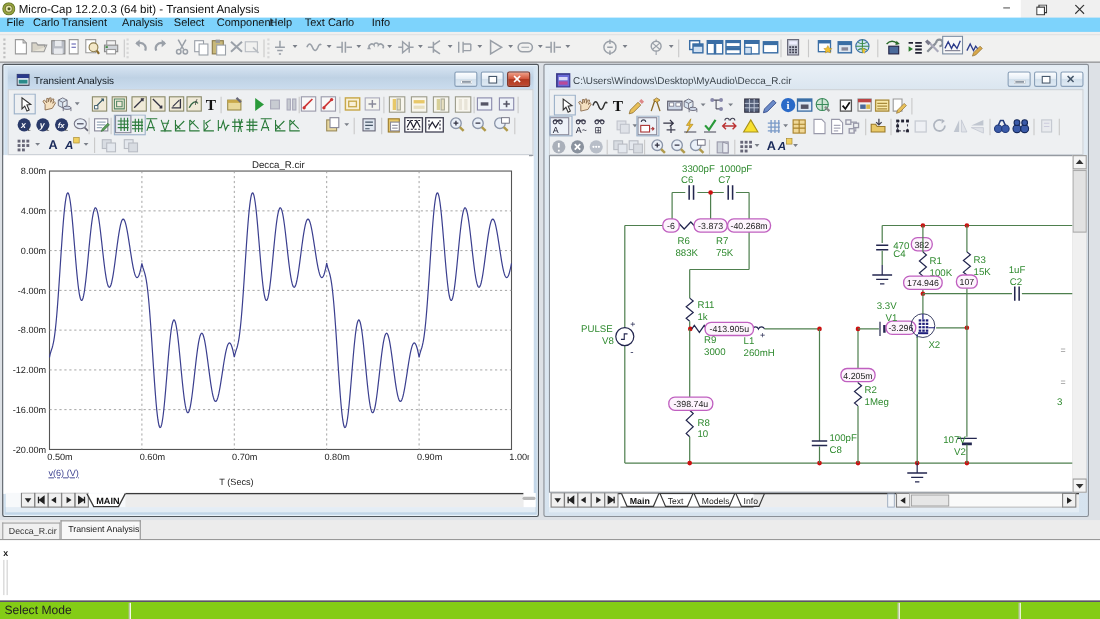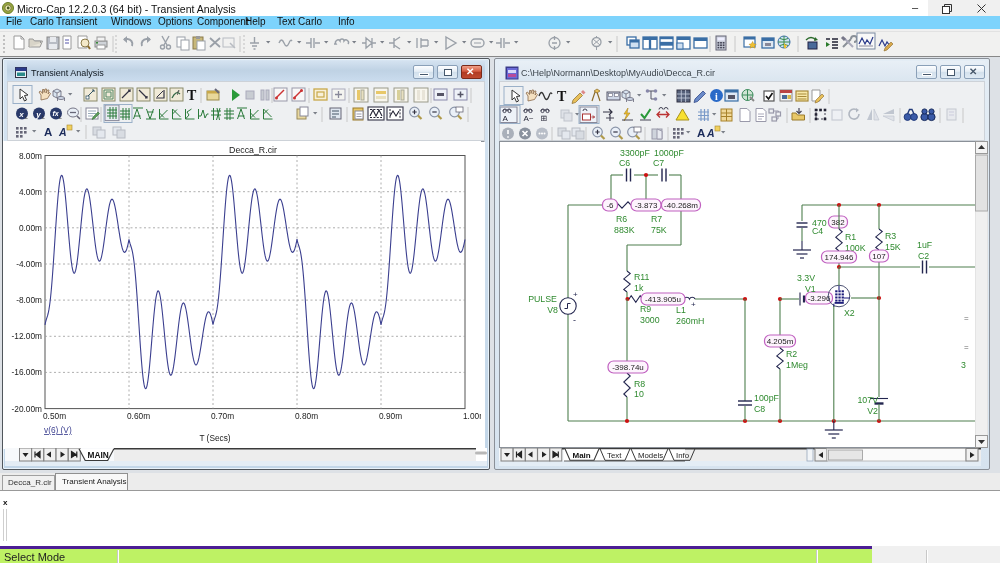--- a/index.html
+++ b/index.html
@@ -16,22 +16,22 @@
       <path d="M2.5 2.5 v-2 h7 v7 h-2" fill="none" stroke="#333"></path>
     </svg>
 <svg width="10" height="10" style="position:absolute;left:977px;top:4px">
       <path d="M0.5 0.5 l8 8 m0-8 l-8 8" stroke="#333"></path>
     </svg>
 </div>
 <div style="position:absolute;left:0;top:16px;width:1000px;height:13px;background:#7dd3fc;font-size:10px;color:#111">
 <span style="position:absolute;left:6px">File</span>
     <span style="position:absolute;left:30px">Carlo</span>
     <span style="position:absolute;left:56px">Transient</span>
-    <span style="position:absolute;left:111px">Windows</span>
-    <span style="position:absolute;left:158px">Options</span>
+    <span style="position:absolute;left:111px">Analysis</span>
+    <span style="position:absolute;left:158px">Select</span>
     <span style="position:absolute;left:197px">Component</span>
     <span style="position:absolute;left:245px">Help</span>
     <span style="position:absolute;left:277px">Text Carlo</span>
     <span style="position:absolute;left:338px">Info</span>
 </div>
 <div style="position:absolute;left:0;top:31px;width:1000px;height:25px;background:#f1f1f0;border-top:1px solid #e2e2e2">
 <div style="position:absolute;left:3px;top:3px;width:3px;height:18px;border-left:2px dotted #c0c0c0"></div>
 <div style="position:absolute;left:115px;top:3px;width:3px;height:18px;border-left:2px dotted #d8d8d8"></div>
 <div style="position:absolute;left:243px;top:3px;width:3px;height:18px;border-left:2px dotted #d8d8d8"></div>
 <svg width="1000" height="24" style="position:absolute;left:0;top:0">
@@ -376,21 +376,21 @@
 </svg>
 </div>
 <div id="rwin" style="position:absolute;left:494px;top:58px;width:496px;height:412px;background:linear-gradient(#e4edf5,#d6e3ef);border:1px solid #8a9098;border-radius:2px">
 <div style="position:absolute;left:4px;top:2px;height:20px;right:4px;background:linear-gradient(#e8eff6,#dbe6f0)">
 <svg width="14" height="14" style="position:absolute;left:6px;top:5px">
         <rect x="0.5" y="0.5" width="13" height="13" fill="#3a3a8a"></rect>
         <rect x="2" y="2" width="10.5" height="10.5" fill="#6a6ad8"></rect>
         <rect x="3" y="4" width="8" height="3" fill="#d8d8f8"></rect>
         <rect x="3" y="8" width="8" height="3" fill="#b84a9a"></rect>
       </svg>
-<div style="position:absolute;left:22px;top:7px;font:9px 'Liberation Sans';color:#3c454c">C:\Help\Normann\Desktop\MyAudio\Decca_R.cir</div>
+<div style="position:absolute;left:22px;top:7px;font:9px 'Liberation Sans';color:#3c454c">C:\Users\Windows\Desktop\MyAudio\Decca_R.cir</div>
 <div style="position:absolute;left:417px;top:4px;width:21px;height:14px;background:linear-gradient(#fdfeff,#e6eef6 45%,#d2e0ec 50%,#dfeaf4);border:1px solid #8aa0b8;border-radius:2px">
         <div style="position:absolute;left:5px;top:7px;width:10px;height:3px;background:#46586c;border:1px solid #fff"></div>
       </div>
       <div style="position:absolute;left:441px;top:4px;width:21px;height:14px;background:linear-gradient(#fdfeff,#e6eef6 45%,#d2e0ec 50%,#dfeaf4);border:1px solid #8aa0b8;border-radius:2px">
         <div style="position:absolute;left:6px;top:3px;width:8px;height:7px;background:#fff;border:1.5px solid #46586c"></div>
       </div>
       <div style="position:absolute;left:465px;top:4px;width:21px;height:14px;background:linear-gradient(#fdfeff,#e6eef6 45%,#d2e0ec 50%,#dfeaf4);border:1px solid #8aa0b8;border-radius:2px">
         <div style="position:absolute;left:4px;top:0px;font:bold 10px Liberation Sans;color:#46586c;text-shadow:0 0 1px #fff">✕</div>
       </div>
 </div>
@@ -766,17 +766,17 @@
 </svg>
 </div>
 <div style="position:absolute;left:0;top:473px;width:1000px;height:17px;background:#ececec">
 <div style="position:absolute;left:2px;top:2px;width:53px;height:15px;background:#f0f0f0;border:1px solid #a0a0a0;border-bottom:none;font-size:8px;color:#333;padding:2px 0 0 5px;white-space:nowrap">Decca_R.cir</div>
 <div style="position:absolute;left:55px;top:0px;width:73px;height:17px;background:#f8f8f8;border:1px solid #909090;border-bottom:none;font-size:8px;color:#222;padding:3px 0 0 6px;white-space:nowrap">Transient Analysis</div>
 </div>
 <div style="position:absolute;left:0;top:490px;width:1000px;height:56px;background:#fff;border-top:1px solid #999">
 <div style="position:absolute;left:3px;top:7px;font:bold 8px 'Liberation Sans';color:#111">x</div>
 <div style="position:absolute;left:3px;top:18px;width:4px;height:32px;border-left:1px solid #cfcfcf;border-right:1px solid #cfcfcf"></div>
 </div>
-<div style="position:absolute;left:0;top:546px;width:872px;height:17px;background:#bef264;border-top:3px solid #4c1d95">
+<div style="position:absolute;left:0;top:546px;width:1000px;height:17px;background:#84cc16;border-top:1px solid #4c1d95">
 <div style="position:absolute;left:4px;top:2px;font-size:11px;color:#222">Select Mode</div>
 <div style="position:absolute;left:117px;top:1px;width:2px;height:15px;border-left:1px solid #c8c8c8;border-right:1px solid #fff"></div>
 <div style="position:absolute;left:816px;top:1px;width:2px;height:15px;border-left:1px solid #c8c8c8;border-right:1px solid #fff"></div>
 <div style="position:absolute;left:926px;top:1px;width:2px;height:15px;border-left:1px solid #c8c8c8;border-right:1px solid #fff"></div>
 </div>
 </body></html>

